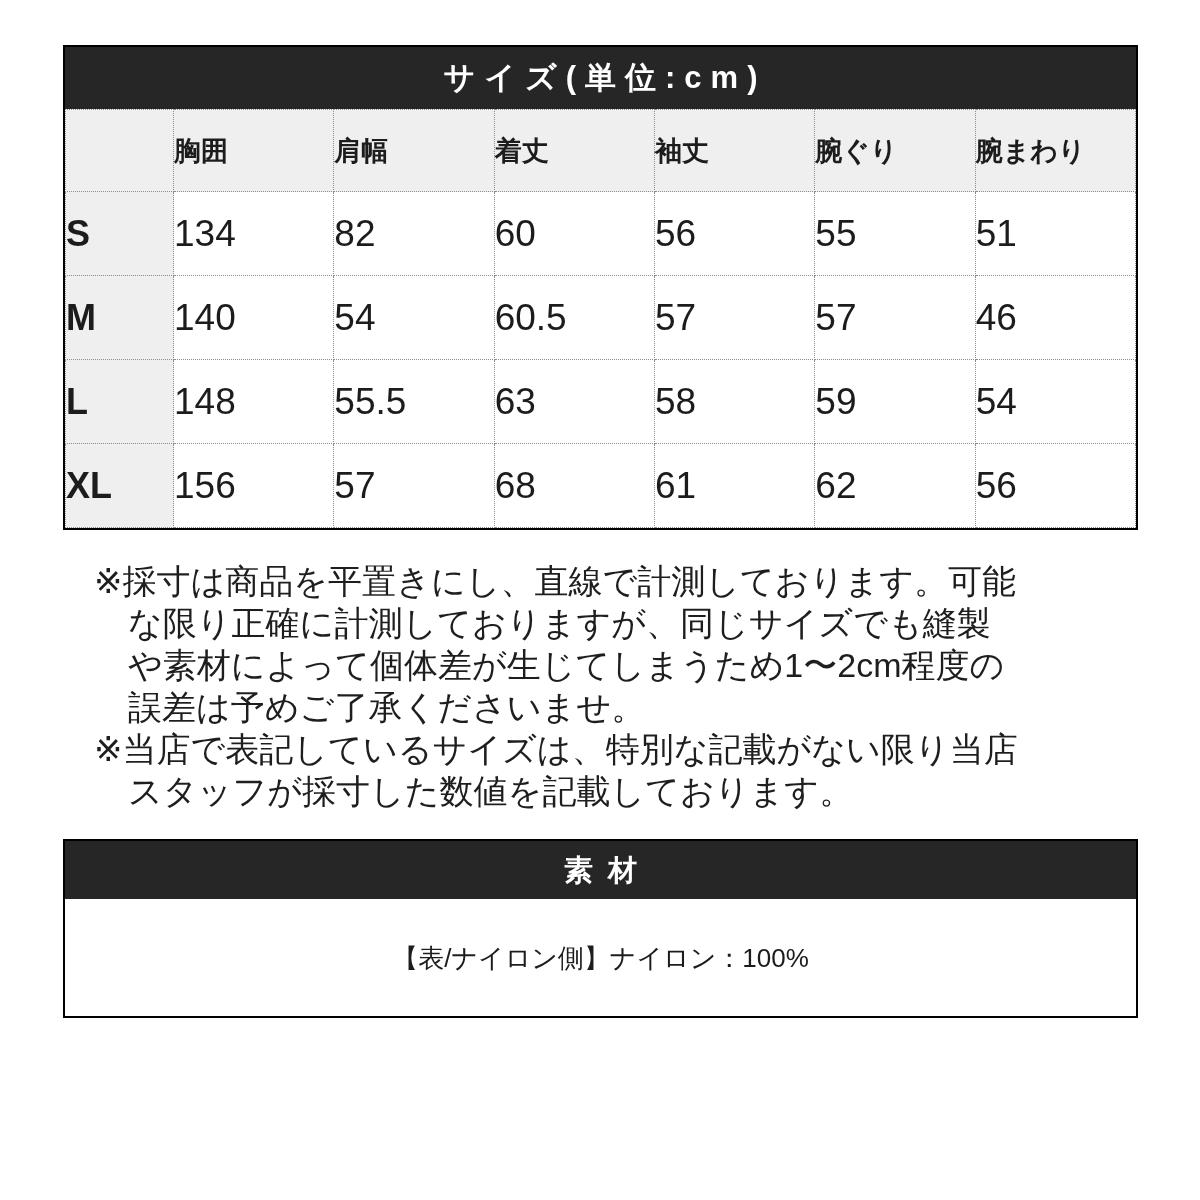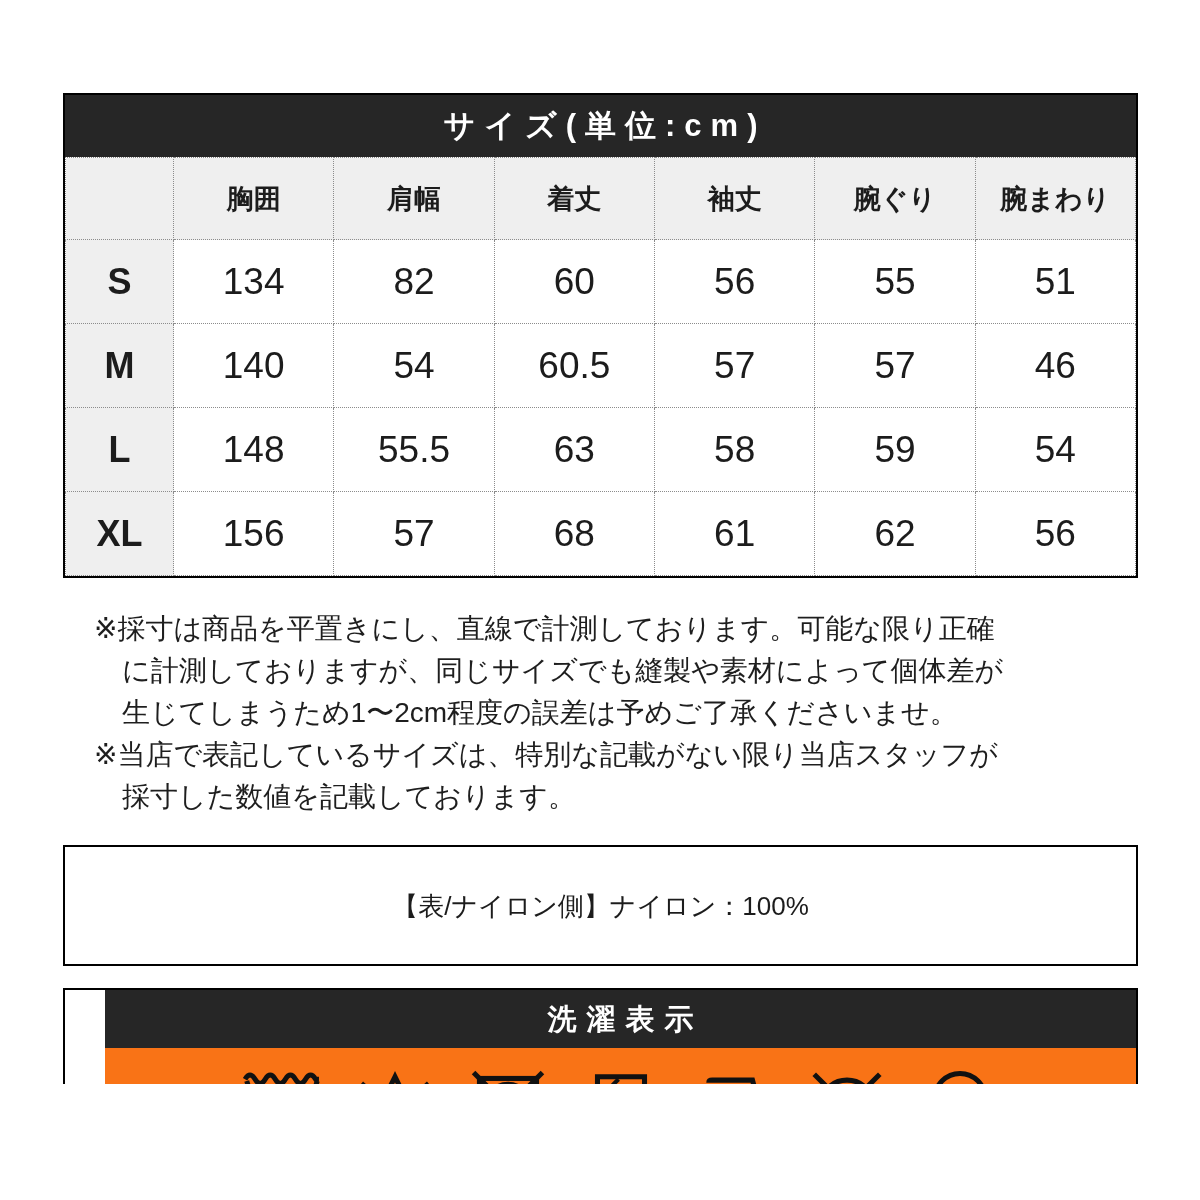--- a/index.html
+++ b/index.html
@@ -3,39 +3,39 @@
 <meta charset="utf-8">
 <style>
   :root{
     --bar-bg:#262626; --bar-text:#ffffff; --cell-alt:#efefef;
     --border-c:#000000; --dot-c:#8c8c8c; --icon-c:#111111; --text-c:#1c1c1c;
   }
   html,body{margin:0;padding:0;background:#ffffff;}
   .page{
     width:1200px;height:1036px;box-sizing:border-box;
     padding:45px 62px 0 63px;overflow:hidden;background:#fff;
-    font-family:"Liberation Sans","DejaVu Sans",sans-serif;color:var(--text-c);margin-top:48px;
+    font-family:"Liberation Sans","DejaVu Sans",sans-serif;color:var(--text-c);
   }
   .panel{border:2px solid var(--border-c);}
   .panel-bar{
     background:var(--bar-bg);color:var(--bar-text);
     font-weight:bold;text-align:center;white-space:nowrap;
   }
   .size-bar{height:62px;line-height:62px;font-size:31px;letter-spacing:9px;text-indent:9px;}
 
-  table.size-table{width:100%;border-collapse:collapse;table-layout:fixed;text-align:center;padding-left:20px;}
+  table.size-table{width:100%;border-collapse:collapse;table-layout:fixed;text-align:left;padding-left:20px;}
   .col-size{width:108px;}
   .size-table th,.size-table td{border:1px dotted var(--dot-c);padding:0;}
   .size-table thead tr{height:82px;}
   .size-table thead th{background:var(--cell-alt);font-size:27px;font-weight:bold;}
   .size-table tbody tr{height:84px;}
   .size-table tbody th{background:var(--cell-alt);font-size:36px;font-weight:bold;}
   .size-table tbody td{background:#fff;font-size:37px;font-weight:normal;color:var(--text-c);}
 
-  .notes{margin:30px 0 0 31px;width:924px;font-size:28px;line-height:42px;color:#1e1e1e;}
+  .notes{margin:30px 0 0 31px;width:924px;font-size:34px;line-height:42px;color:#1e1e1e;}
   .notes p{margin:0;padding-left:1em;text-indent:-1em;}
 
   .mat-panel{margin-top:27px;}
   .mat-bar,.laundry-bar{height:58px;line-height:58px;font-size:29px;}
   .mat-bar{letter-spacing:15px;text-indent:15px;}
   .laundry-bar{letter-spacing:10px;text-indent:10px;}
   .mat-body{
     height:117px;background:#fff;display:flex;flex-direction:column;
     align-items:center;justify-content:center;font-size:26px;line-height:46px;
   }
@@ -121,20 +121,21 @@
       </tbody>
     </table>
   </section>
 
   <div class="notes">
     <p>※採寸は商品を平置きにし、直線で計測しております。可能な限り正確に計測しておりますが、同じサイズでも縫製や素材によって個体差が生じてしまうため1〜2cm程度の誤差は予めご了承くださいませ。</p>
     <p>※当店で表記しているサイズは、特別な記載がない限り当店スタッフが採寸した数値を記載しております。</p>
   </div>
 
   <section class="panel mat-panel">
+    <div class="panel-bar mat-bar">素材</div>
     <div class="mat-body">
       <p>【表/ナイロン側】ナイロン：100%</p>
     </div>
   </section>
 
   <section class="panel laundry-panel">
     <div class="panel-bar laundry-bar">洗濯表示</div>
     <div class="laundry-body">
 
       <svg class="care" viewBox="0 0 100 100">

